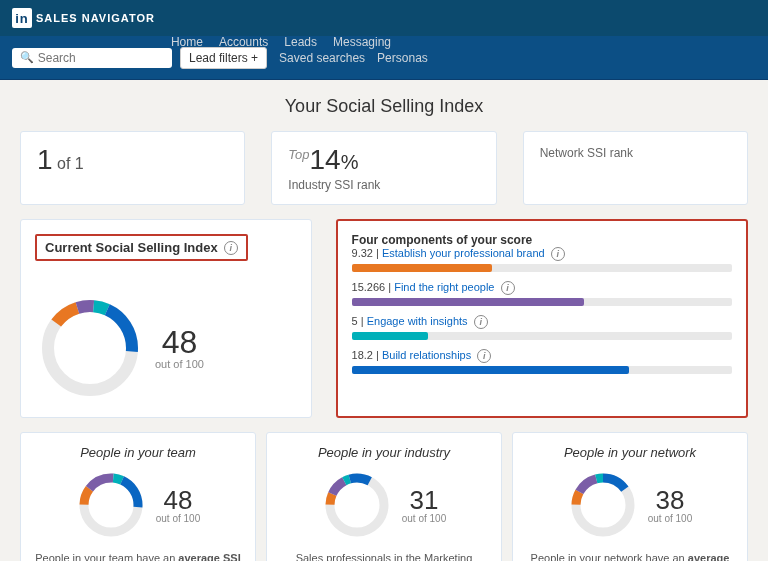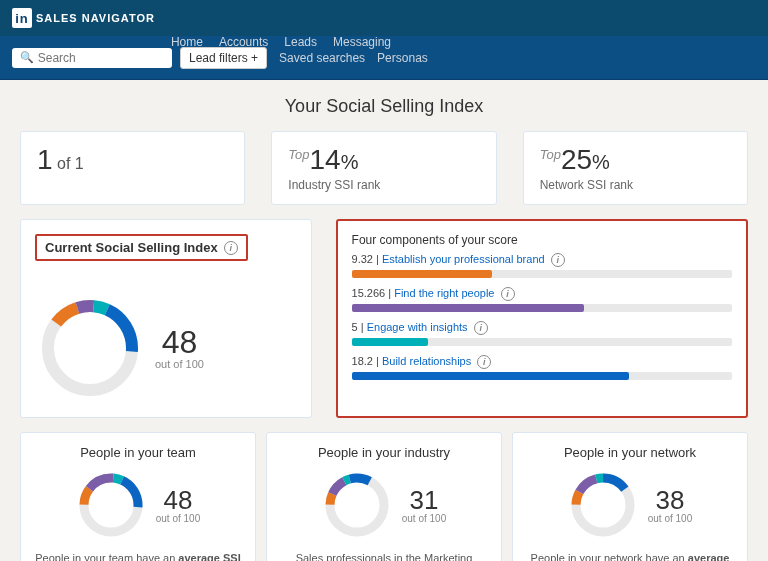--- a/index.html
+++ b/index.html
@@ -197,23 +197,23 @@
     
     .ssi-right {
       background: white;
       border: 2px solid #c0392b;
       border-radius: 3px;
       padding: 12px 14px;
       flex: 1.6;
     }
     .components-title {
       font-size: 12px;
-      font-weight: normal;
-      color: #333;
-      margin-bottom: 6px;
+      font-weight: bold;
+      color: #333;
+      margin-bottom: 0;
     }
     .component-row {
       margin-bottom: 9px;
     }
     .component-label {
       font-size: 11px;
       color: #444;
       margin-bottom: 3px;
     }
     .component-label a { color: #0a66c2; text-decoration: none; cursor: pointer; }
@@ -240,20 +240,21 @@
       border-radius: 3px;
       padding: 12px 14px;
       flex: 1;
       text-align: center;
     }
     .bottom-card-title {
       font-size: 13px;
       color: #333;
       margin-bottom: 10px;
       text-align: center;
+      font-style: italic;
     }
     .bottom-chart-area {
       display: flex;
       align-items: center;
       justify-content: center;
       gap: 10px;
       margin-bottom: 10px;
     }
     .bottom-score-num {
       font-size: 26px;
@@ -323,23 +324,20 @@
         <span>1</span><span style="font-size:16px;color:#555"> of 1</span>
       </div>
     </div>
     <div class="rank-card">
       <div class="rank-number">
         <sup style="font-size:13px;color:#888;font-style:italic;vertical-align:super;">Top</sup><span>14</span><span style="font-size:20px;">%</span>
       </div>
       <div class="rank-label">Industry SSI rank</div>
     </div>
     <div class="rank-card">
-      <div class="rank-number">
-        <sup style="font-size:13px;color:#888;font-style:italic;vertical-align:super;">Top</sup><span>25</span><span style="font-size:20px;">%</span>
-      </div>
       <div class="rank-label">Network SSI rank</div>
     </div>
   </div>
 
   <div class="ssi-section">
 
     <div class="ssi-left">
       <div style="margin-bottom:10px;">
         <span class="ssi-section-title">
           <span>Current Social Selling Index</span>

